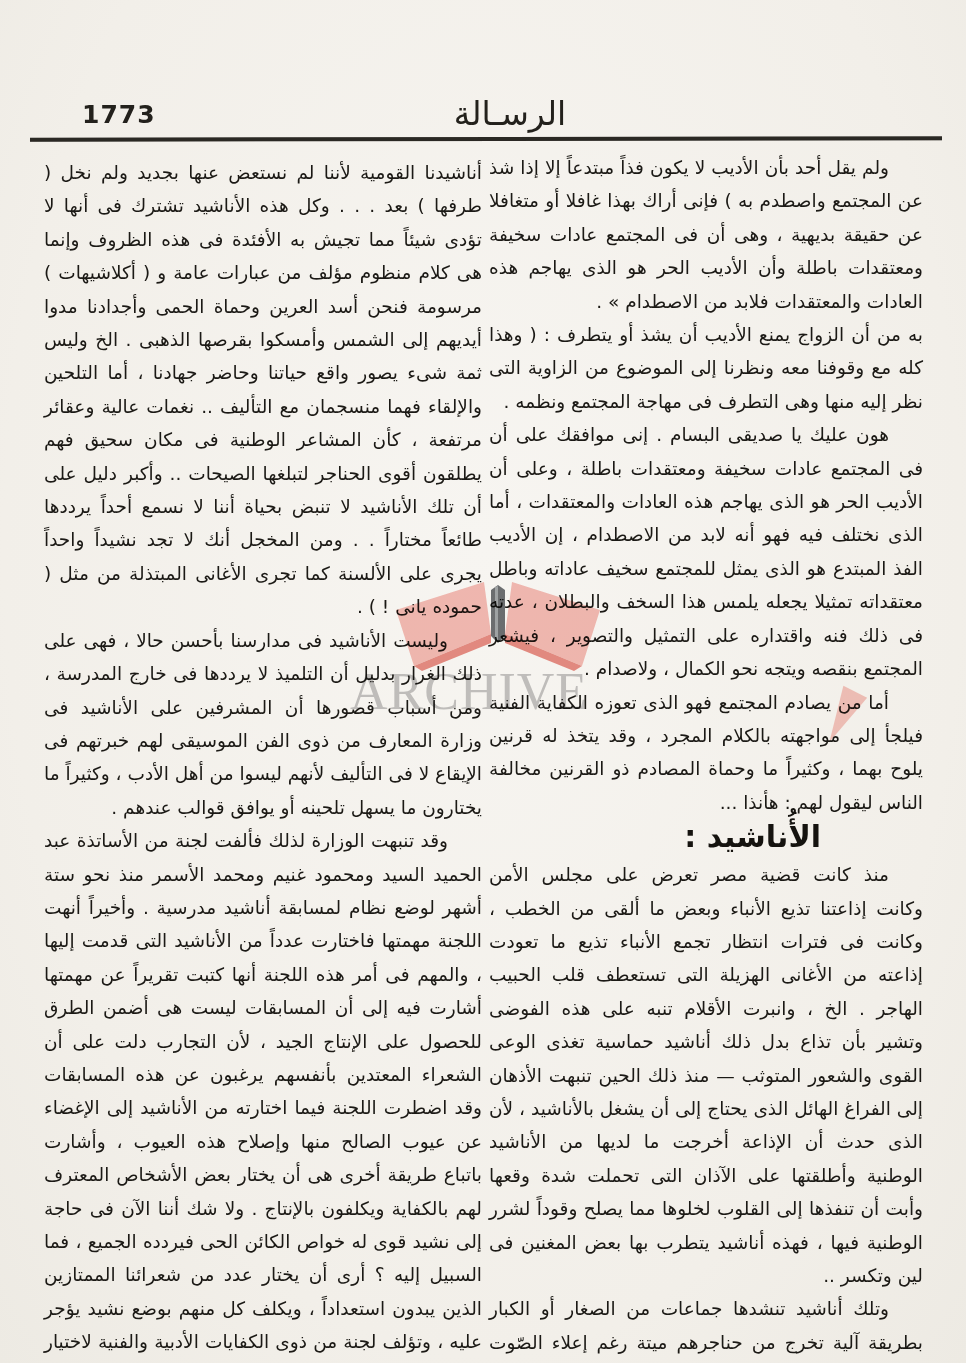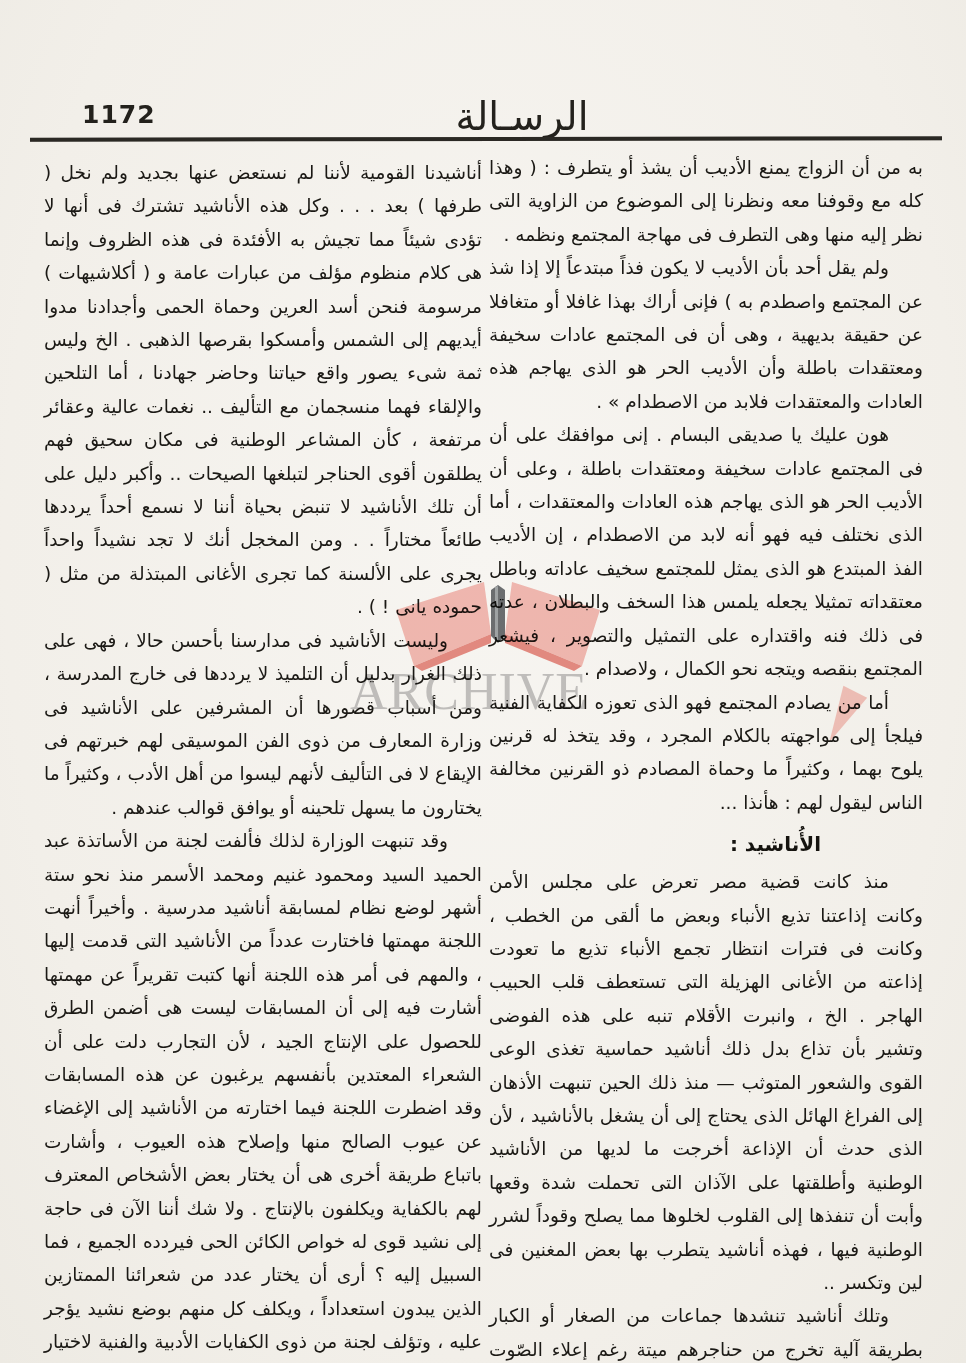--- a/index.html
+++ b/index.html
@@ -12,22 +12,22 @@
     font-family:"DejaVu Sans",sans-serif;
     color:#1b1915;
   }
   
   .page-num{
     position:absolute;left:82px;top:100px;
     font-size:25px;font-weight:bold;letter-spacing:1px;
     color:#23211c;
   }
   .masthead{
-    position:absolute;left:432px;top:94px;width:180px;
-    text-align:center;font-size:39px;color:#23211c;
+    position:absolute;left:420px;top:94px;width:180px;
+    text-align:center;font-size:33px;color:#23211c;
     direction:rtl;
   }
   .rule{
     position:absolute;left:30px;top:137px;width:912px;height:3px;
     background:#2b2924;
     border-bottom:1px solid rgba(43,41,36,.35);
     transform:rotate(-0.08deg);
   }
   
   .col{position:absolute;direction:rtl;}
@@ -36,22 +36,22 @@
   .para{
     margin:0;
     font-size:18.5px;
     line-height:33.4px;
     text-align:justify;
     text-align-last:right;
     color:#1b1915;
   }
   .indent{text-indent:34px;}
   .sec-heading{
-    margin:7px 0 3px 0;
-    font-size:20px;
+    margin:0 0 3px 0;
+    font-size:30px;
     font-weight:bold;
     line-height:36px;
     text-indent:102px;
     color:#15130f;
   }
   
   .watermark{position:absolute;left:0;top:0;width:100%;height:100%;pointer-events:none;}
   .wm-book{
     position:absolute;left:392px;top:578px;width:212px;height:94px;
     mix-blend-mode:multiply;opacity:.9;
@@ -81,27 +81,27 @@
     border-top:6px solid transparent;
     transform:rotate(14deg);
     mix-blend-mode:multiply;
   }
 </style>
 </head>
 <body>
 
 <div class="page">
 
-  <div class="page-num">1172</div>
+  <div class="page-num">1773</div>
   <div class="masthead">الرسـالة</div>
   <div class="rule"></div>
 
   <div class="col col-right">
+    <p class="para indent">ولم يقل أحد بأن الأديب لا يكون فذاً مبتدعاً إلا إذا شذ عن المجتمع واصطدم به ) فإنى أراك بهذا غافلا أو متغافلا عن حقيقة بديهية ، وهى أن فى المجتمع عادات سخيفة ومعتقدات باطلة وأن الأديب الحر هو الذى يهاجم هذه العادات والمعتقدات فلابد من الاصطدام » .</p>
     <p class="para">به من أن الزواج يمنع الأديب أن يشذ أو يتطرف : ( وهذا كله مع وقوفنا معه ونظرنا إلى الموضوع من الزاوية التى نظر إليه منها وهى التطرف فى مهاجة المجتمع ونظمه .</p>
-    <p class="para indent">ولم يقل أحد بأن الأديب لا يكون فذاً مبتدعاً إلا إذا شذ عن المجتمع واصطدم به ) فإنى أراك بهذا غافلا أو متغافلا عن حقيقة بديهية ، وهى أن فى المجتمع عادات سخيفة ومعتقدات باطلة وأن الأديب الحر هو الذى يهاجم هذه العادات والمعتقدات فلابد من الاصطدام » .</p>
     <p class="para indent">هون عليك يا صديقى البسام . إنى موافقك على أن فى المجتمع عادات سخيفة ومعتقدات باطلة ، وعلى أن الأديب الحر هو الذى يهاجم هذه العادات والمعتقدات ، أما الذى نختلف فيه فهو أنه لابد من الاصطدام ، إن الأديب الفذ المبتدع هو الذى يمثل للمجتمع سخيف عاداته وباطل معتقداته تمثيلا يجعله يلمس هذا السخف والبطلان ، عدته فى ذلك فنه واقتداره على التمثيل والتصوير ، فيشعر المجتمع بنقصه ويتجه نحو الكمال ، ولاصدام .</p>
     <p class="para indent">أما من يصادم المجتمع فهو الذى تعوزه الكفاية الفنية فيلجأ إلى مواجهته بالكلام المجرد ، وقد يتخذ له قرنين يلوح بهما ، وكثيراً ما وحماة المصادم ذو القرنين مخالفة الناس ليقول لهم : هأنذا ...</p>
     <h2 class="sec-heading">الأُناشيد :</h2>
     <p class="para indent">منذ كانت قضية مصر تعرض على مجلس الأمن وكانت إذاعتنا تذيع الأنباء وبعض ما ألقى من الخطب ، وكانت فى فترات انتظار تجمع الأنباء تذيع ما تعودت إذاعته من الأغانى الهزيلة التى تستعطف قلب الحبيب الهاجر . الخ ، وانبرت الأقلام تنبه على هذه الفوضى وتشير بأن تذاع بدل ذلك أناشيد حماسية تغذى الوعى القوى والشعور المتوثب — منذ ذلك الحين تنبهت الأذهان إلى الفراغ الهائل الذى يحتاج إلى أن يشغل بالأناشيد ، لأن الذى حدث أن الإذاعة أخرجت ما لديها من الأناشيد الوطنية وأطلقتها على الآذان التى تحملت شدة وقعها وأبت أن تنفذها إلى القلوب لخلوها مما يصلح وقوداً لشرر الوطنية فيها ، فهذه أناشيد يتطرب بها بعض المغنين فى لين وتكسر ..</p>
     <p class="para indent">وتلك أناشيد تنشدها جماعات من الصغار أو الكبار بطريقة آلية تخرج من حناجرهم ميتة رغم إعلاء الصّوت بها ، ومن هذه أناشيد وصفوها بأنها قومية وضعت بعد معاهدة سنة ٩٣٦ وقت أن قيل ليس فى الإمكان أبدع مما كان ، ولا تزال تلك هى</p>
   </div>
 
   <div class="col col-left">
     <p class="para">أناشيدنا القومية لأننا لم نستعض عنها بجديد ولم نخل ( طرفها ) بعد . . . وكل هذه الأناشيد تشترك فى أنها لا تؤدى شيئاً مما تجيش به الأفئدة فى هذه الظروف وإنما هى كلام منظوم مؤلف من عبارات عامة و ( أكلاشيهات ) مرسومة فنحن أسد العرين وحماة الحمى وأجدادنا مدوا أيديهم إلى الشمس وأمسكوا بقرصها الذهبى . الخ وليس ثمة شىء يصور واقع حياتنا وحاضر جهادنا ، أما التلحين والإلقاء فهما منسجمان مع التأليف .. نغمات عالية وعقائر مرتفعة ، كأن المشاعر الوطنية فى مكان سحيق فهم يطلقون أقوى الحناجر لتبلغها الصيحات .. وأكبر دليل على أن تلك الأناشيد لا تنبض بحياة أننا لا نسمع أحداً يرددها طائعاً مختاراً . . ومن المخجل أنك لا تجد نشيداً واحداً يجرى على الألسنة كما تجرى الأغانى المبتذلة من مثل ( حموده يانى ! ) .</p>
     <p class="para indent">وليست الأناشيد فى مدارسنا بأحسن حالا ، فهى على ذلك الغرار بدليل أن التلميذ لا يرددها فى خارج المدرسة ، ومن أسباب قصورها أن المشرفين على الأناشيد فى وزارة المعارف من ذوى الفن الموسيقى لهم خبرتهم فى الإيقاع لا فى التأليف لأنهم ليسوا من أهل الأدب ، وكثيراً ما يختارون ما يسهل تلحينه أو يوافق قوالب عندهم .</p>

